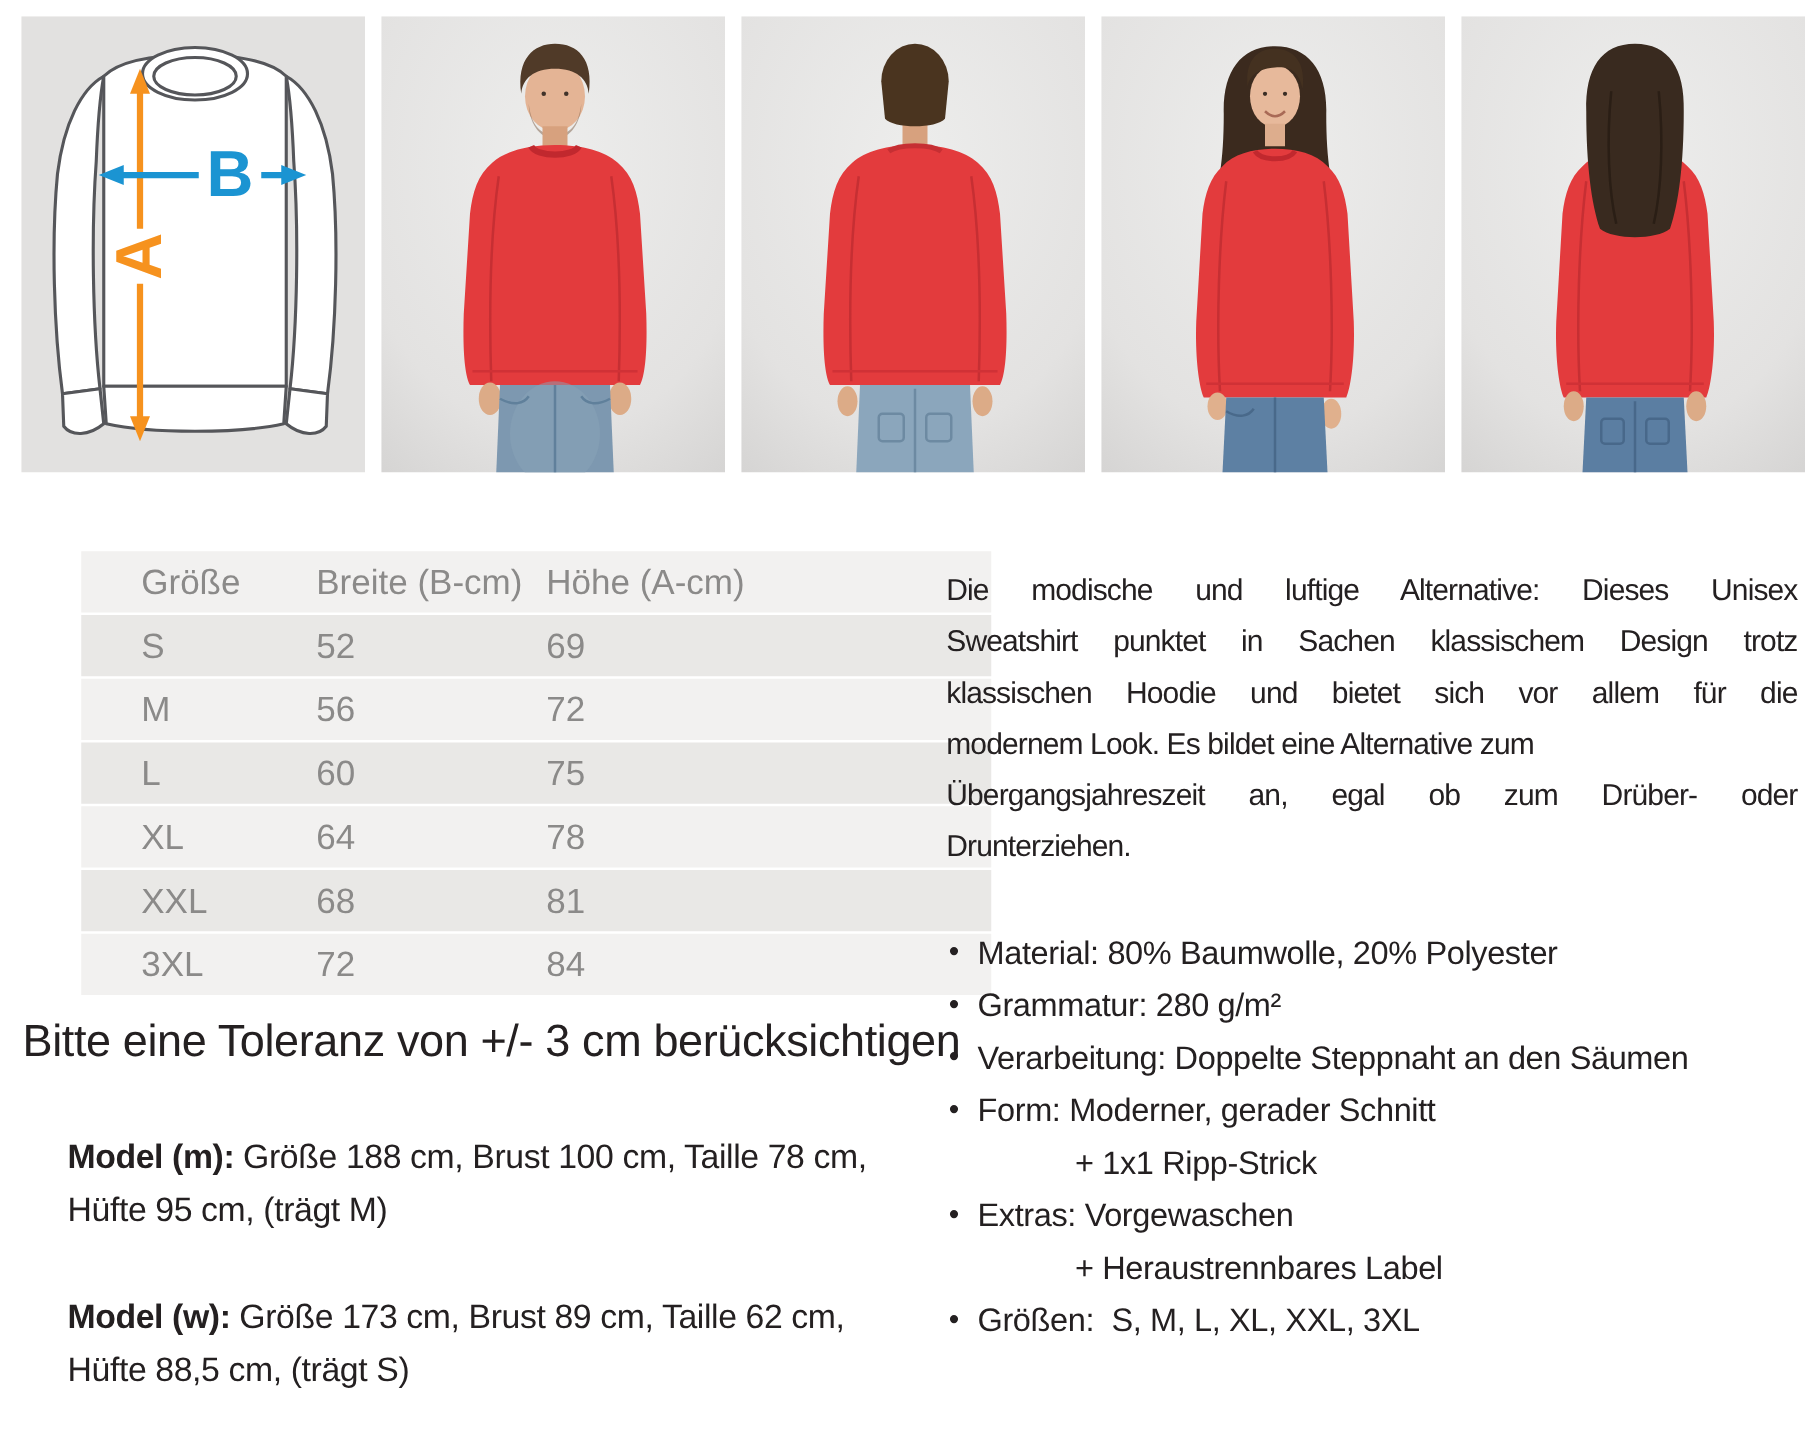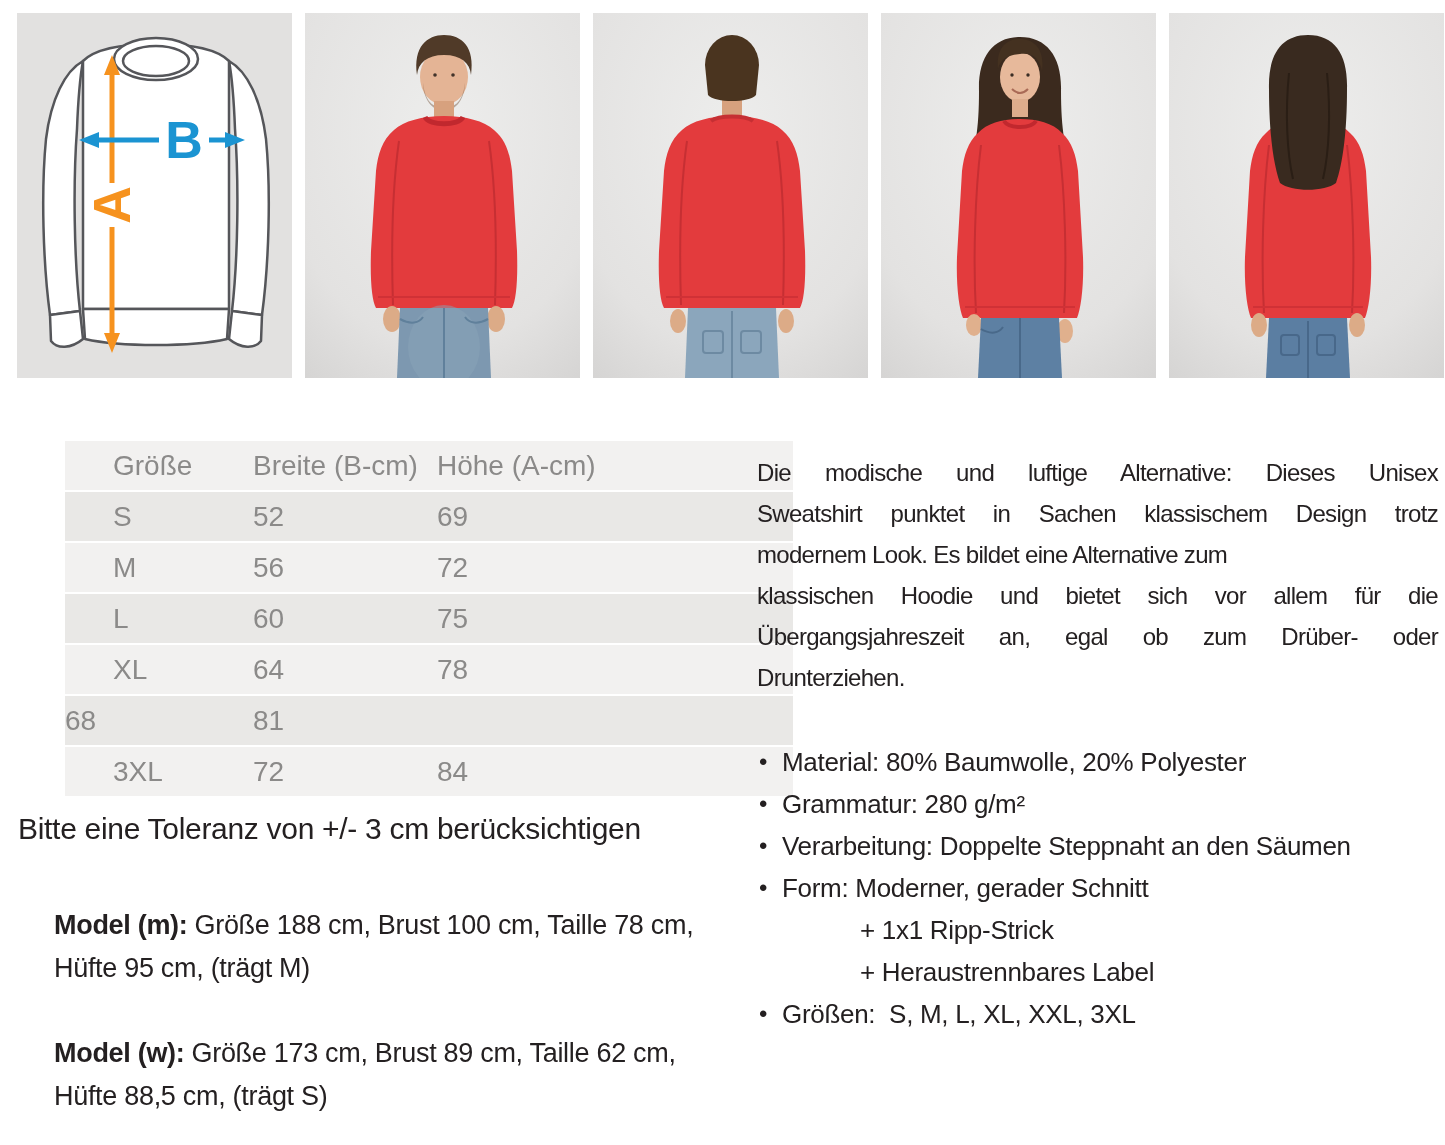--- a/index.html
+++ b/index.html
@@ -14,21 +14,21 @@
   .panel svg { display:block; width:275px; height:365px; }
 
   
   .size-table { position:absolute; left:17px; top:441px; width:728px; font-size:28px; color:#8b8a89;padding-left:48px; }
   .t-row { display:grid; grid-template-columns:188px 184px auto; height:49px; line-height:49px; margin-bottom:2px; }
   .t-row .c1 { padding-left:48px; }
   .t-row.head  { background:#f2f1f0; }
   .t-row.dark  { background:#e9e8e6; }
   .t-row.light { background:#f2f1f0; }
 
-  .note { position:absolute; left:18px; top:812px; font-size:30px; letter-spacing:-0.3px; }
+  .note { position:absolute; left:18px; top:812px; font-size:36px; letter-spacing:-0.3px; }
 
   .model-block { position:absolute; left:18px; width:705px; font-size:27px; letter-spacing:-0.3px; }
   .model-line { height:43px; line-height:43px;margin-left:36px; }
   .model-label { font-weight:bold; margin-right:7px; }
   #model-m { top:904px; }
   #model-w { top:1032px; }
 
   
   .description { position:absolute; left:757px; top:452px; width:681px; font-size:24px; letter-spacing:-0.7px; }
   .desc-line { height:41px; line-height:41px; text-align:justify; text-align-last:justify; }
@@ -211,20 +211,21 @@
     <span class="c1">L</span>
     <span>60</span>
     <span>75</span>
   </div>
   <div class="t-row light">
     <span class="c1">XL</span>
     <span>64</span>
     <span>78</span>
   </div>
   <div class="t-row dark">
+    <span class="c1">XXL</span>
     <span>68</span>
     <span>81</span>
   </div>
   <div class="t-row light">
     <span class="c1">3XL</span>
     <span>72</span>
     <span>84</span>
   </div>
 </div>
 
@@ -240,27 +241,28 @@
 <div class="model-block" id="model-w">
   <div class="model-line">
     <span class="model-label">Model (w):</span><span>Größe 173 cm, Brust 89 cm, Taille 62 cm,</span>
   </div>
   <div class="model-line">Hüfte 88,5 cm, (trägt S)</div>
 </div>
 
 <div class="description">
   <div class="desc-line">Die modische und luftige Alternative: Dieses Unisex</div>
   <div class="desc-line">Sweatshirt punktet in Sachen klassischem Design trotz</div>
+  <div class="desc-line">klassischen Hoodie und bietet sich vor allem für die</div>
   <div class="desc-line short">modernem Look. Es bildet eine Alternative zum</div>
-  <div class="desc-line">klassischen Hoodie und bietet sich vor allem für die</div>
   <div class="desc-line">Übergangsjahreszeit an, egal ob zum Drüber- oder</div>
   <div class="desc-line short">Drunterziehen.</div>
 </div>
 
 <div class="features">
   <div class="feat">Material: 80% Baumwolle, 20% Polyester</div>
   <div class="feat">Grammatur: 280 g/m²</div>
   <div class="feat">Verarbeitung: Doppelte Steppnaht an den Säumen</div>
   <div class="feat">Form: Moderner, gerader Schnitt</div>
   <div class="feat nobullet">+ 1x1 Ripp-Strick</div>
+  <div class="feat">Extras: Vorgewaschen</div>
   <div class="feat nobullet">+ Heraustrennbares Label</div>
   <div class="feat">Größen:&nbsp; S, M, L, XL, XXL, 3XL</div>
 </div>
 
 </body></html>

